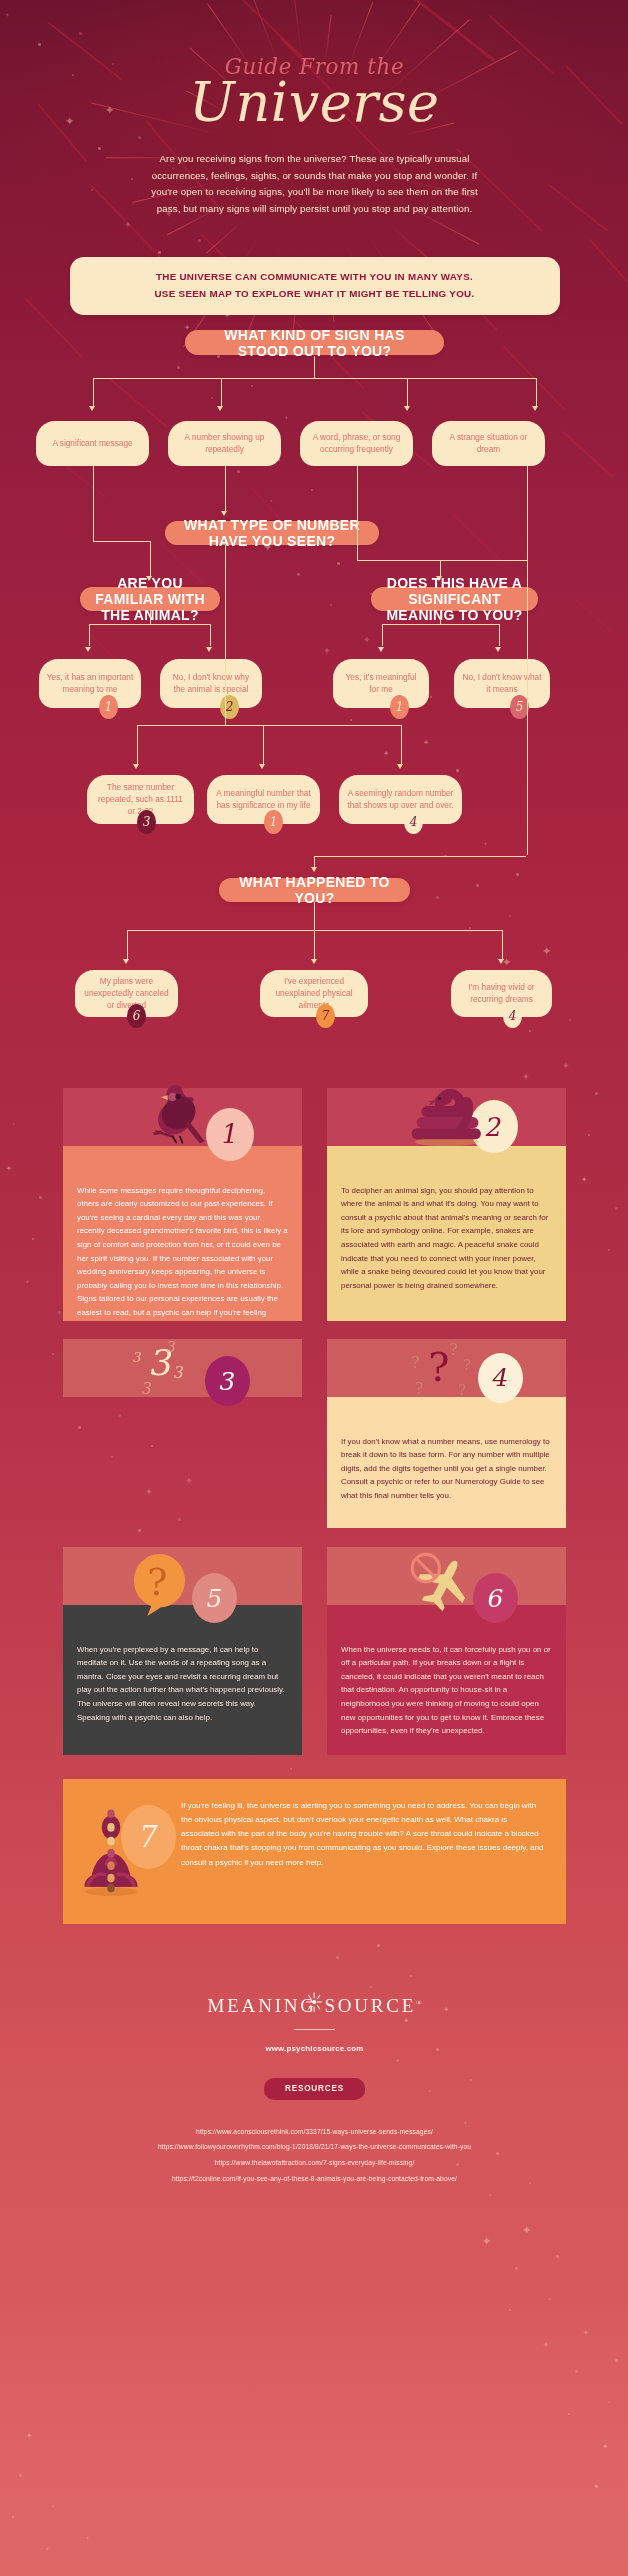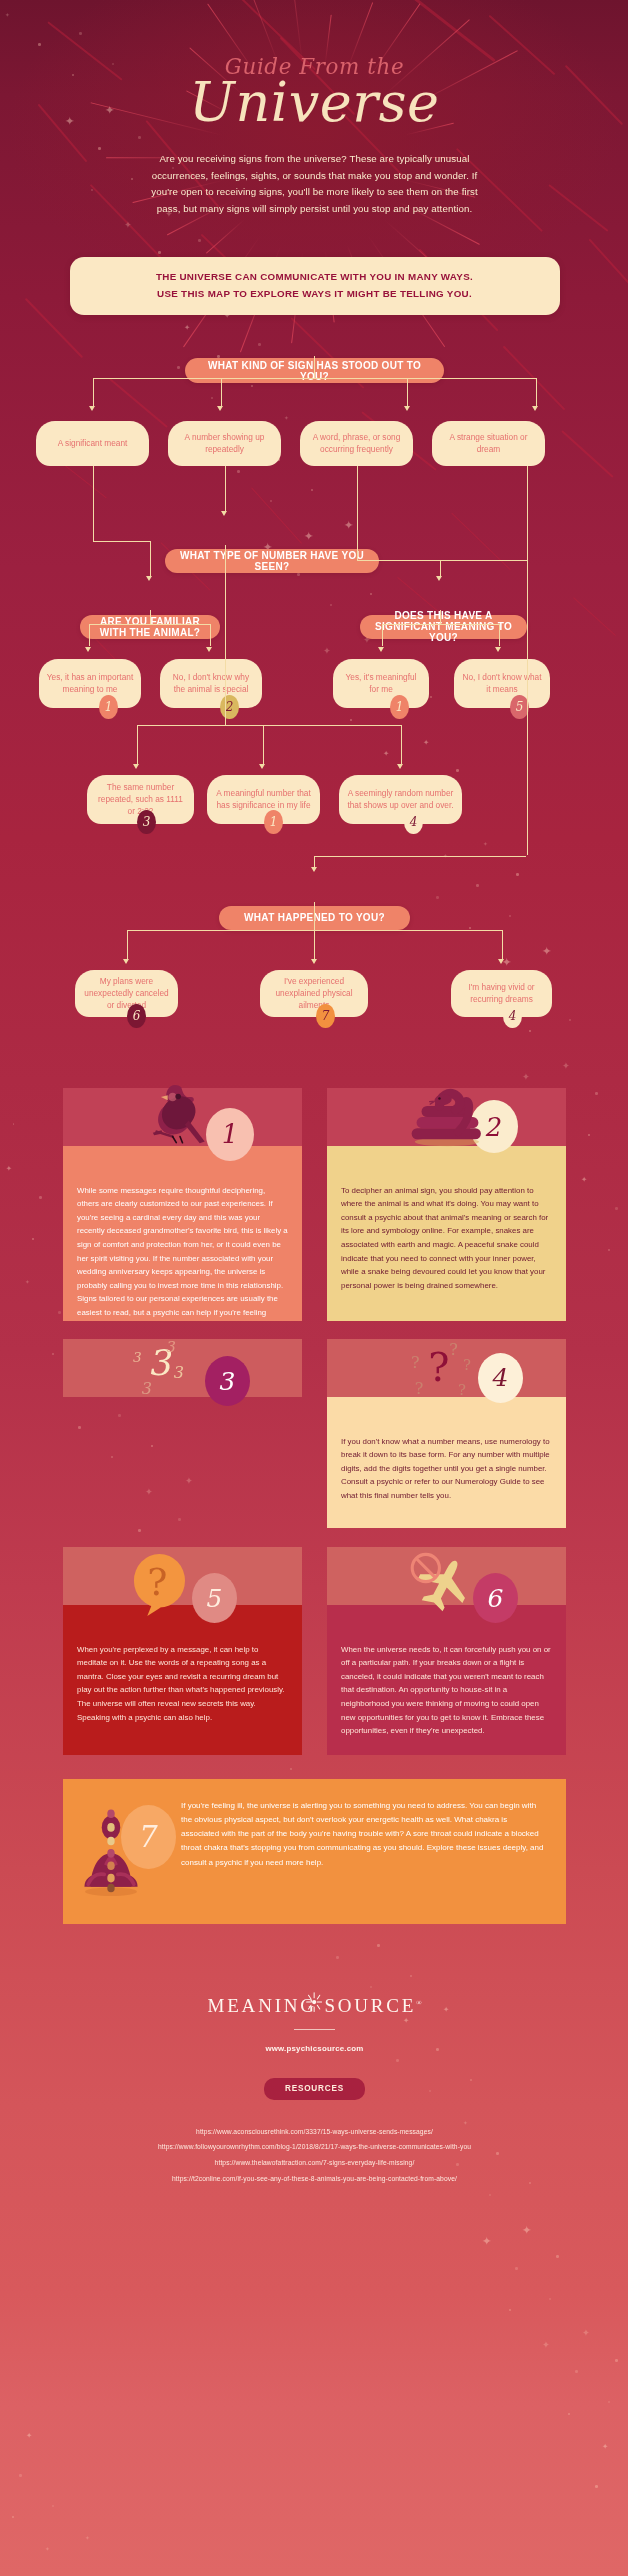--- a/index.html
+++ b/index.html
@@ -54,23 +54,23 @@
     background:#fbe8c4; border-radius:14px;
     display:flex; flex-direction:column; align-items:center; justify-content:center;
     padding:11.3px 19px; box-shadow:0 1.3px 6.3px rgba(80,10,25,.18);
   }
   .banner div { color:#98123b; font-size:9.8px; font-weight:bold; letter-spacing:0.3px; line-height:1.72; text-align:center; }
 
   
   .flow { position:relative; width:629px; }
   .qpill {
     position:absolute; background:#ef8368; border-radius:16.3px;
-    color:#ffffff; font-size:10px; font-weight:bold; letter-spacing:0.3px;
+    color:#ffffff; font-size:14px; font-weight:bold; letter-spacing:0.3px;
     display:flex; align-items:center; justify-content:center; text-align:center;
-    padding:0 14px; box-shadow:0 1.3px 4.4px rgba(90,12,28,.2);margin-top:28px;
+    padding:0 14px; box-shadow:0 1.3px 4.4px rgba(90,12,28,.2);
   }
   .obox {
     position:absolute; background:#fbe8c4; border-radius:19px 19px 14px 14px;
     color:#e6716f; font-size:8.3px; line-height:1.45; text-align:center;
     display:flex; align-items:center; justify-content:center; padding:6.3px 7.5px;
   }
   .badge {
     position:absolute; width:19px; height:24.5px; border-radius:50%;
     display:flex; align-items:center; justify-content:center;
     font-family:"DejaVu Serif", serif; font-style:italic; font-size:12px;
@@ -331,53 +331,53 @@
     </div>
 
   <div class="header">
     <div class="title-sm">Guide From the</div>
     <div class="title-lg">Universe</div>
     <div class="intro">Are you receiving signs from the universe? These are typically unusual occurrences, feelings, sights, or sounds that make you stop and wonder. If you're open to receiving signs, you'll be more likely to see them on the first pass, but many signs will simply persist until you stop and pay attention.</div>
   </div>
 
   <div class="banner">
     <div>THE UNIVERSE CAN COMMUNICATE WITH YOU IN MANY WAYS.</div>
-    <div>USE THIS MAP TO EXPLORE WAYS IT MIGHT BE TELLING YOU.</div>
+    <div>USE SEEN MAP TO EXPLORE WHAT IT MIGHT BE TELLING YOU.</div>
   </div>
 
   <div class="flow" id="flow" style="height:754px;">
       <div class="qpill" style="left:185px;top:15.7px;width:259px;height:25px;">WHAT KIND OF SIGN HAS STOOD OUT TO YOU?</div>
       <div class="ln lnv" style="left:314px;top:41px;height:22.6px;"></div>
       <div class="ln lnh" style="left:93px;top:63px;width:443px;"></div>
       <div class="ln lnv" style="left:93px;top:63px;height:28px;"></div>
       <div class="arw" style="left:89px;top:91px;"></div>
       <div class="ln lnv" style="left:221px;top:63px;height:28px;"></div>
       <div class="arw" style="left:217px;top:91px;"></div>
       <div class="ln lnv" style="left:407px;top:63px;height:28px;"></div>
       <div class="arw" style="left:404px;top:91px;"></div>
       <div class="ln lnv" style="left:536px;top:63px;height:28px;"></div>
       <div class="arw" style="left:532px;top:91px;"></div>
-      <div class="obox" style="left:36px;top:106px;width:113px;height:45px;">A significant meant</div>
+      <div class="obox" style="left:36px;top:106px;width:113px;height:45px;">A significant message</div>
       <div class="obox" style="left:168px;top:106px;width:113px;height:45px;">A number showing up repeatedly</div>
       <div class="obox" style="left:300px;top:106px;width:113px;height:45px;">A word, phrase, or song occurring frequently</div>
       <div class="obox" style="left:432px;top:106px;width:113px;height:45px;">A strange situation or dream</div>
       <div class="ln lnv" style="left:225px;top:151px;height:45px;"></div>
       <div class="arw" style="left:221px;top:196px;"></div>
       <div class="qpill" style="left:165px;top:206px;width:214px;height:24px;">WHAT TYPE OF NUMBER HAVE YOU SEEN?</div>
       <div class="ln lnv" style="left:93px;top:151px;height:75px;"></div>
       <div class="ln lnh" style="left:93px;top:226px;width:57px;"></div>
       <div class="ln lnv" style="left:150px;top:226px;height:35px;"></div>
       <div class="arw" style="left:146px;top:261px;"></div>
       <div class="qpill" style="left:80px;top:272px;width:140px;height:24px;">ARE YOU FAMILIAR WITH THE ANIMAL?</div>
       <div class="ln lnv" style="left:357px;top:151px;height:94px;"></div>
       <div class="ln lnh" style="left:357px;top:245px;width:170px;"></div>
       <div class="ln lnv" style="left:527px;top:151px;height:94px;"></div>
       <div class="ln lnv" style="left:440px;top:245px;height:16.3px;"></div>
       <div class="arw" style="left:436px;top:261px;"></div>
-      <div class="qpill" style="left:360px;top:272px;width:167px;height:24px;">DOES THIS HAVE A SIGNIFICANT MEANING TO YOU?</div>
+      <div class="qpill" style="left:371px;top:272px;width:167px;height:24px;">DOES THIS HAVE A SIGNIFICANT MEANING TO YOU?</div>
       <div class="ln lnv" style="left:150px;top:295px;height:14px;"></div>
       <div class="ln lnh" style="left:89px;top:309px;width:121px;"></div>
       <div class="ln lnv" style="left:89px;top:309px;height:22.6px;"></div>
       <div class="arw" style="left:85px;top:332px;"></div>
       <div class="ln lnv" style="left:210px;top:309px;height:22.6px;"></div>
       <div class="arw" style="left:206px;top:332px;"></div>
       <div class="obox" style="left:39px;top:344px;width:102px;height:49px;">Yes, it has an important meaning to me</div>
       <div class="obox" style="left:160px;top:344px;width:102px;height:49px;">No, I don't know why the animal is special</div>
       <div class="badge" style="left:99px;top:380px;background:#ef8368;color:#fbe8c4;">1</div>
       <div class="badge" style="left:220px;top:380px;background:#d9b85f;color:#7c1733;">2</div>
@@ -485,21 +485,21 @@
     <text x="16" y="58" font-family="DejaVu Serif, serif" font-size="26" fill="#c98a72" opacity=".85">?</text>
     <text x="78" y="38" font-family="DejaVu Serif, serif" font-size="26" fill="#c98a72" opacity=".85">?</text>
     <text x="100" y="62" font-family="DejaVu Serif, serif" font-size="24" fill="#c98a72" opacity=".8">?</text>
     <text x="22" y="100" font-family="DejaVu Serif, serif" font-size="26" fill="#c98a72" opacity=".8">?</text>
     <text x="92" y="102" font-family="DejaVu Serif, serif" font-size="24" fill="#c98a72" opacity=".8">?</text>
   </svg></div>
         <div class="circ" style="left:151px;top:14px;width:45px;height:50px;background:#fdf0d8;color:#7c1733;font-size:25px;z-index:2;">4</div>
       </div>
       <div style="position:absolute;left:63px;top:478px;width:239px;height:207px;">
         <div style="position:absolute;left:0;top:0;width:239px;height:58px;background:#cf6260;"></div>
-        <div class="card" style="left:0;top:58px;width:239px;height:150px;background:#b91c1c;">
+        <div class="card" style="left:0;top:58px;width:239px;height:150px;background:#404040;">
           <div style="position:absolute;left:14px;right:14px;top:38px;color:#ffe6d8;font-size:7.9px;line-height:1.72;">When you're perplexed by a message, it can help to meditate on it. Use the words of a repeating song as a mantra. Close your eyes and revisit a recurring dream but play out the action further than what's happened previously. The universe will often reveal new secrets this way. Speaking with a psychic can also help.</div>
         </div>
         <div style="position:absolute;left:60px;top:2.5px;z-index:3;"><svg viewBox="0 0 130 110" width="79" height="67">
     <ellipse cx="60" cy="52" rx="42" ry="44" fill="#f3953f"></ellipse>
     <path d="M48 90l-8 20 22-14z" fill="#f3953f"></path>
     <text x="40" y="76" font-family="DejaVu Serif, serif" font-size="62" fill="#c86325">?</text>
   </svg></div>
         <div class="circ" style="left:129px;top:26.4px;width:45px;height:50px;background:#e08a84;color:#ffeedf;font-size:25px;z-index:2;">5</div>
       </div>
       <div style="position:absolute;left:327px;top:478px;width:239px;height:207px;">

